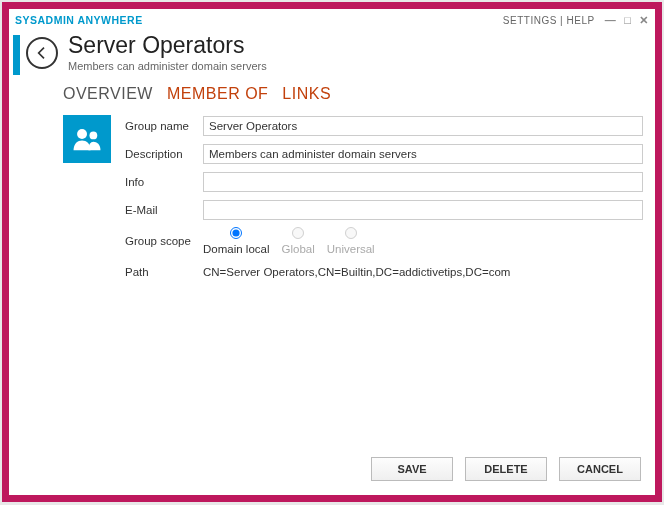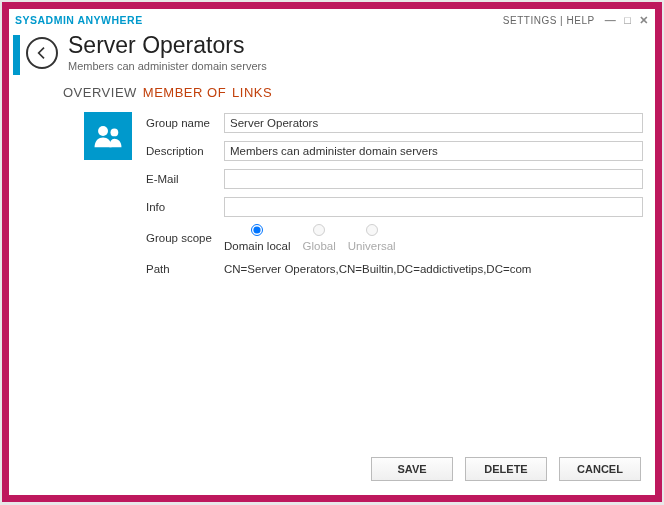--- a/index.html
+++ b/index.html
@@ -9,24 +9,24 @@
     .titlebar .spacer { flex: 1; }
     .titlebar .tlinks { color: #666; font-size: 10px; font-weight: normal; margin-right: 10px; }
     .wbtns { display: flex; gap: 8px; color: #888; font-size: 11px; }
     .wbtns span { cursor: pointer; }
     .header { display: flex; align-items: flex-start; padding: 2px 8px 6px 4px; }
     .bluebar { width: 7px; height: 40px; background: #0099cc; margin-right: 2px; margin-top: 2px; }
     .backbtn { width: 32px; height: 32px; border: 2px solid #333; border-radius: 50%; display: flex; align-items: center; justify-content: center; margin: 4px 10px 0 4px; cursor: pointer; }
     .backbtn svg { width: 16px; height: 16px; }
     .htext h1 { font-size: 23px; font-weight: 300; color: #222; line-height: 1.1; }
     .htext .sub { font-size: 11px; color: #666; margin-top: 2px; }
-    .tabs { display: flex; gap: 6px; padding: 4px 0 10px 54px; font-size: 13px; align-items: center; }
+    .tabs { display: flex; gap: 14px; padding: 4px 0 10px 54px; font-size: 16px; align-items: center; }
     .tab { color: #c2410c; cursor: pointer; letter-spacing: 0.5px; }
     .tab.active { color: #555; }
-    .content { flex: 1; display: flex; padding: 2px 12px 0 54px; margin-left: 21px; }
+    .content { flex: 1; display: flex; padding: 2px 12px 0 54px; }
     .avatar { width: 48px; height: 48px; background: #0099cc; display: flex; align-items: center; justify-content: center; margin-right: 14px; flex-shrink: 0; }
     .avatar svg { width: 34px; height: 34px; fill: #fff; }
     .form { flex: 1; font-size: 11.5px; color: #333; }
     .row { display: flex; align-items: center; margin-bottom: 6px; min-height: 22px; }
     .label { width: 78px; color: #333; flex-shrink: 0; }
     .row input[type="text"] { flex: 1; border: 1px solid #ccc; height: 20px; padding: 1px 5px; font-size: 11.5px; color: #333; font-family: inherit; }
     .radiog { display: flex; gap: 12px; align-items: center; }
     .radiog label { display: flex; align-items: center; gap: 4px; font-size: 11.5px; color: #333; cursor: pointer; flex-direction: column; }
     .radiog label.disabled { color: #aaa; justify-content: center; }
     .radiog input[type="radio"] { width: 12px; height: 12px; margin: 0; }
@@ -82,25 +82,25 @@
     <div class="form">
       <div class="row">
         <div class="label">Group name</div>
         <input type="text" value="Server Operators" style="">
       </div>
       <div class="row">
         <div class="label">Description</div>
         <input type="text" value="Members can administer domain servers" style="">
       </div>
       <div class="row">
-        <div class="label">E-Mail</div>
+        <div class="label">Info</div>
         <input type="text" value="" style="">
       </div>
       <div class="row">
-        <div class="label">Info</div>
+        <div class="label">E-Mail</div>
         <input type="text" value="" style="">
       </div>
       <div class="row">
         <div class="label">Group scope</div>
         <div class="radiog">
           <label>
               <input type="radio" name="scope" checked="" style="">
               <span>Domain local</span>
             </label>
           <label class="disabled">

